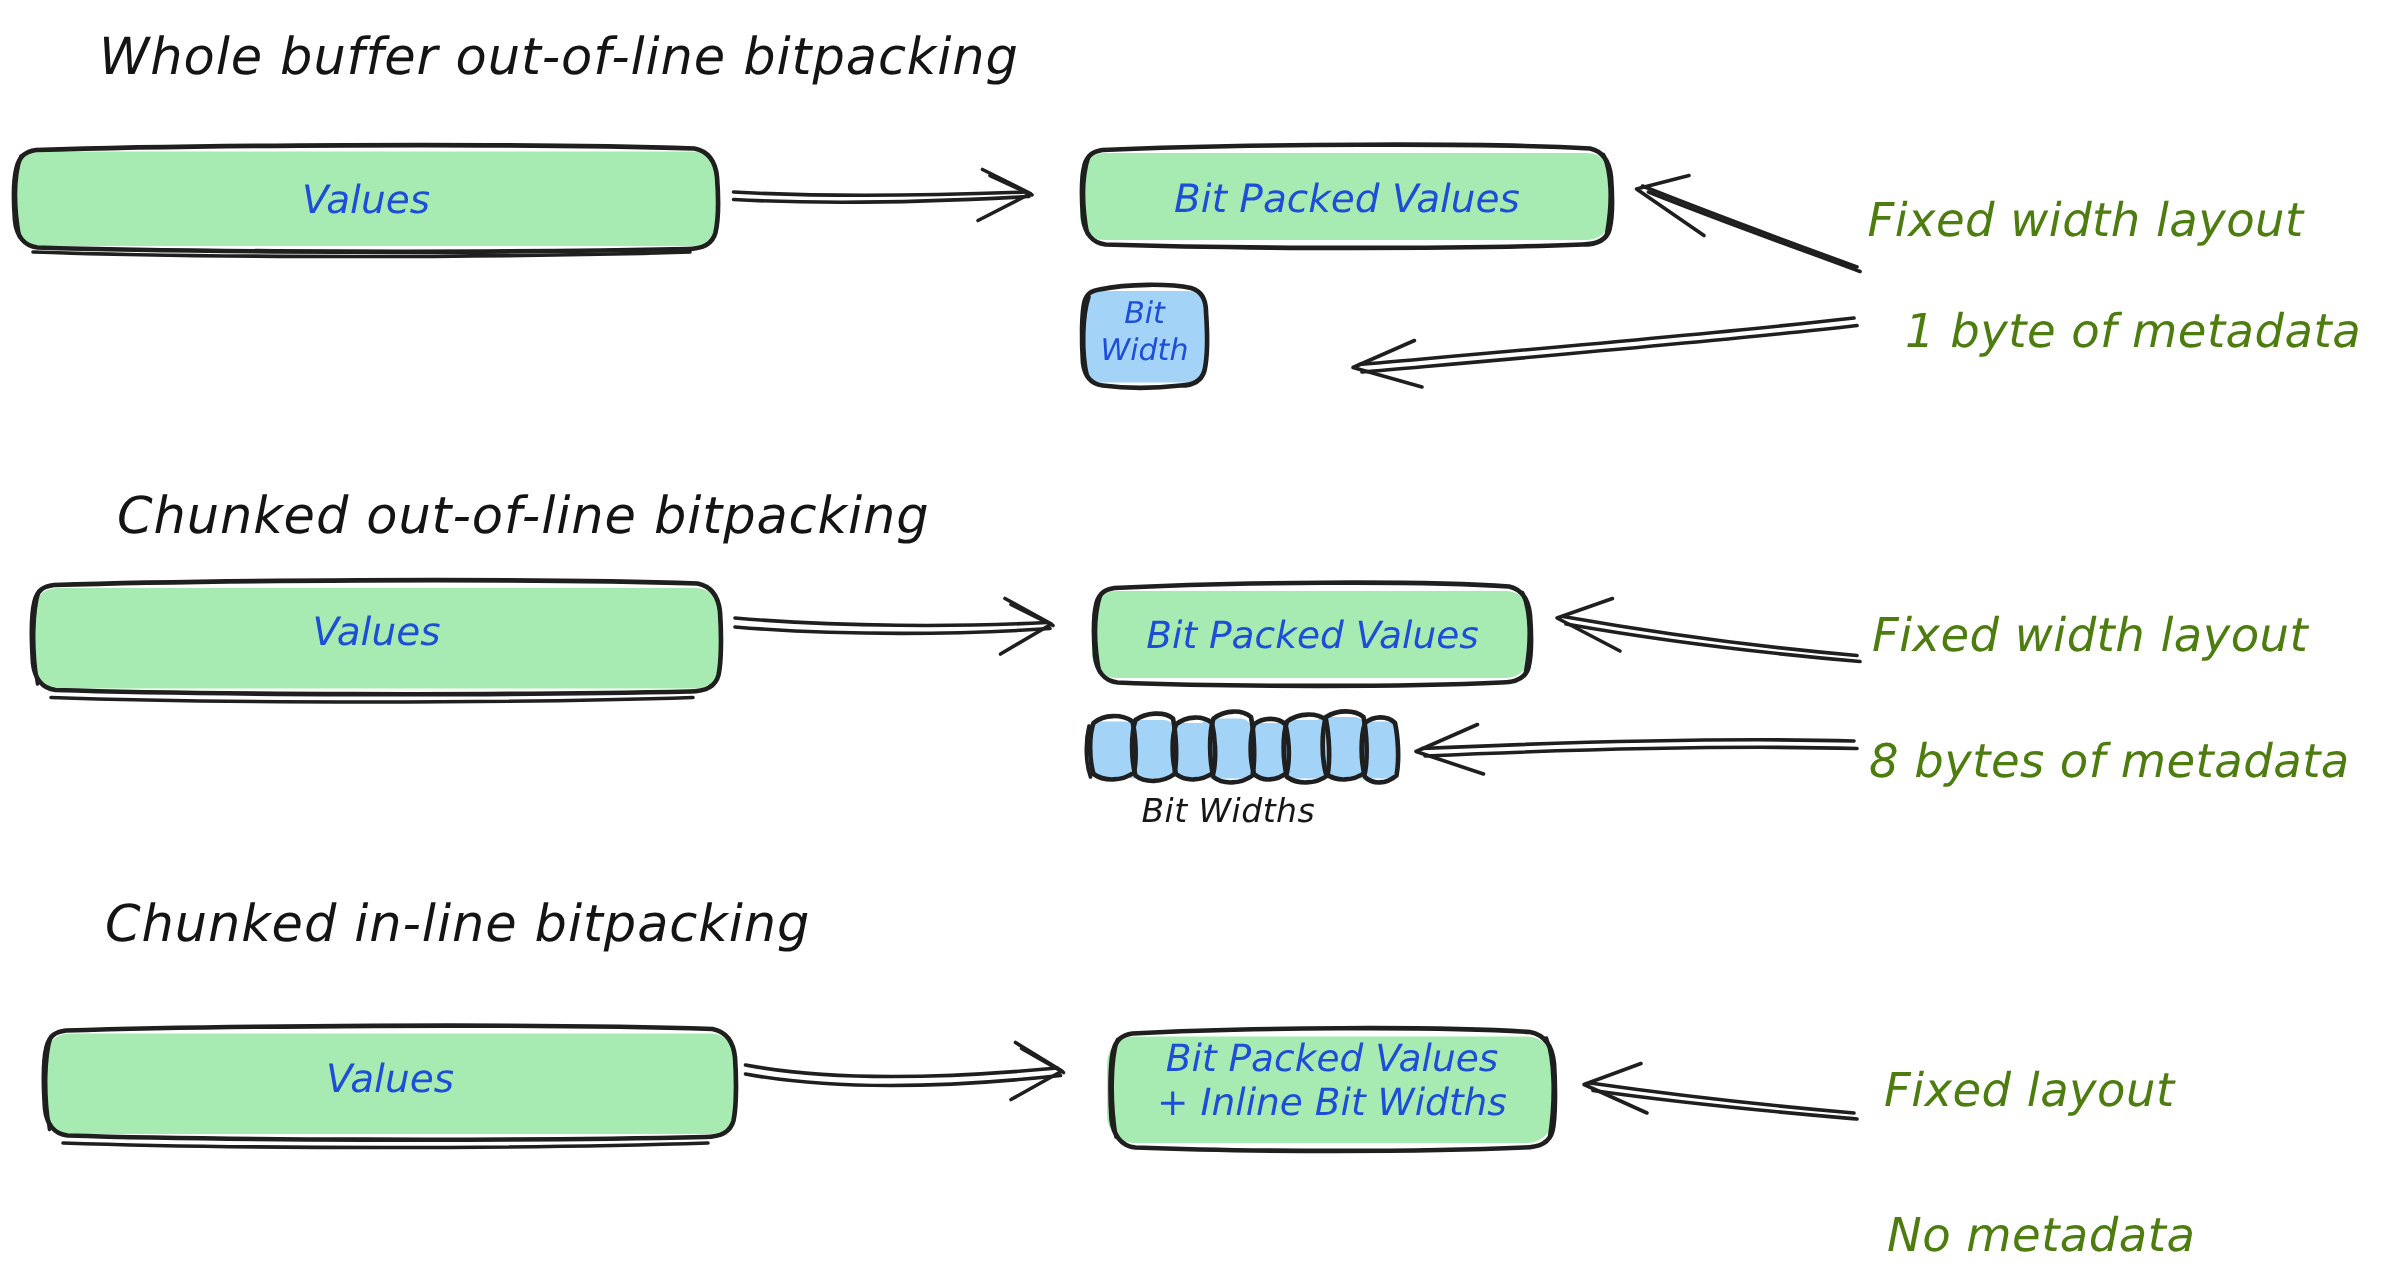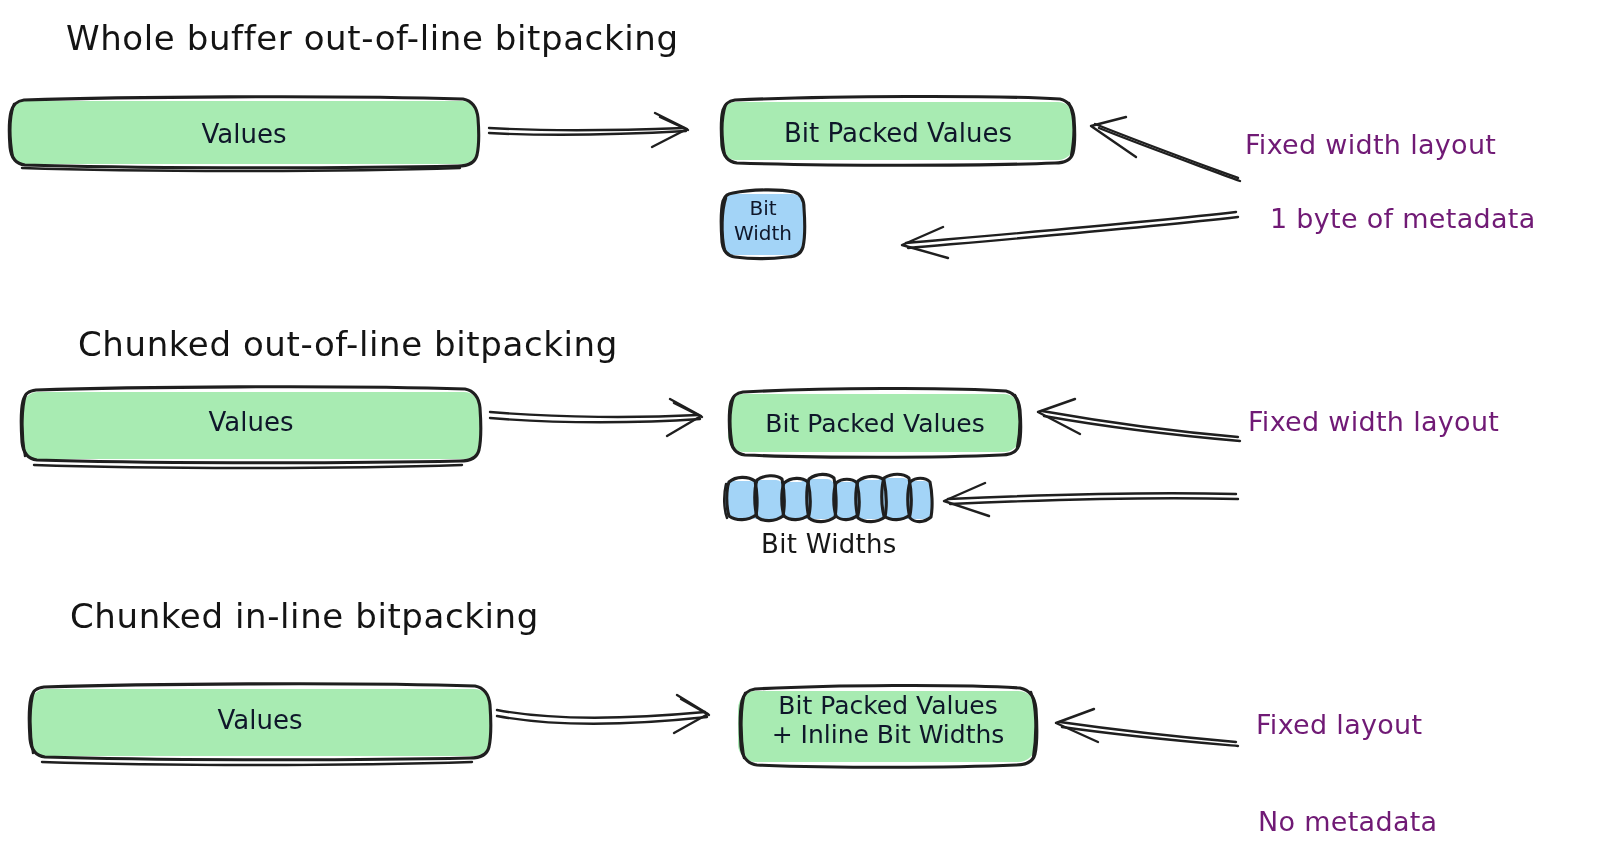--- a/index.html
+++ b/index.html
@@ -13,55 +13,56 @@
     position: relative;
     overflow: hidden;
     font-family: "DejaVu Sans", sans-serif;
     color: #1b1b1b;
   }
   #canvas {
     position: absolute;
     inset: 0;
     width: 1292px;
     height: 849px;
+    font-style: italic;
   }
   .layer {
     position: absolute;
     inset: 0;
     width: 1600px;
     height: 849px;
     pointer-events: none;
   }
   .section-title {
     position: absolute;
     white-space: nowrap;
     font-size: 34px;
     font-weight: 400;
     letter-spacing: 0.6px;
     color: #141414;
   }
   .side-label {
     position: absolute;
     white-space: nowrap;
-    font-size: 27px;
+    font-size: 31px;
     letter-spacing: 0.3px;
-    color: #701a75;
+    color: #4d7c0f;
   }
   .caption {
     position: absolute;
     white-space: nowrap;
-    font-size: 26px;
+    font-size: 22px;
     letter-spacing: 0.3px;
     color: #171717;
   }
   .box-label {
     position: absolute;
     white-space: pre;
     text-align: center;
-    color: #0f172a;
+    color: #1d4ed8;
     pointer-events: none;
   }
   .box-label.big { font-size: 26px; }
   .box-label.mid { font-size: 25px; }
   .box-label.small { font-size: 20px; line-height: 1.25; }
 </style>
 </head>
 <body>
 
 <div id="canvas">
@@ -200,20 +201,21 @@
   <div class="section-title" style="left:78px; top:304px;margin-top:20px;">Chunked out-of-line bitpacking</div>
 
   <div class="box-label big" style="left:22px; top:407px; width:458px;">Values</div>
 
   <div class="box-label mid" style="left:730px; top:409px; width:290px;">Bit Packed Values</div>
 
   <div class="caption" style="left:761px; top:529px;">Bit Widths</div>
 
   <div class="side-label" style="left:1248px; top:406px;">Fixed width layout</div>
 
+  <div class="side-label" style="left:1246px; top:490px;">8 bytes of metadata</div>
 
   <div class="section-title" style="left:70px; top:596px;">Chunked in-line bitpacking</div>
 
   <div class="box-label big" style="left:30px; top:705px; width:460px;">Values</div>
 
   <div class="box-label mid" style="left:742px; top:691px; width:292px;">Bit Packed Values
 + Inline Bit Widths</div>
 
   <div class="side-label" style="left:1256px; top:709px;">Fixed layout</div>
 

